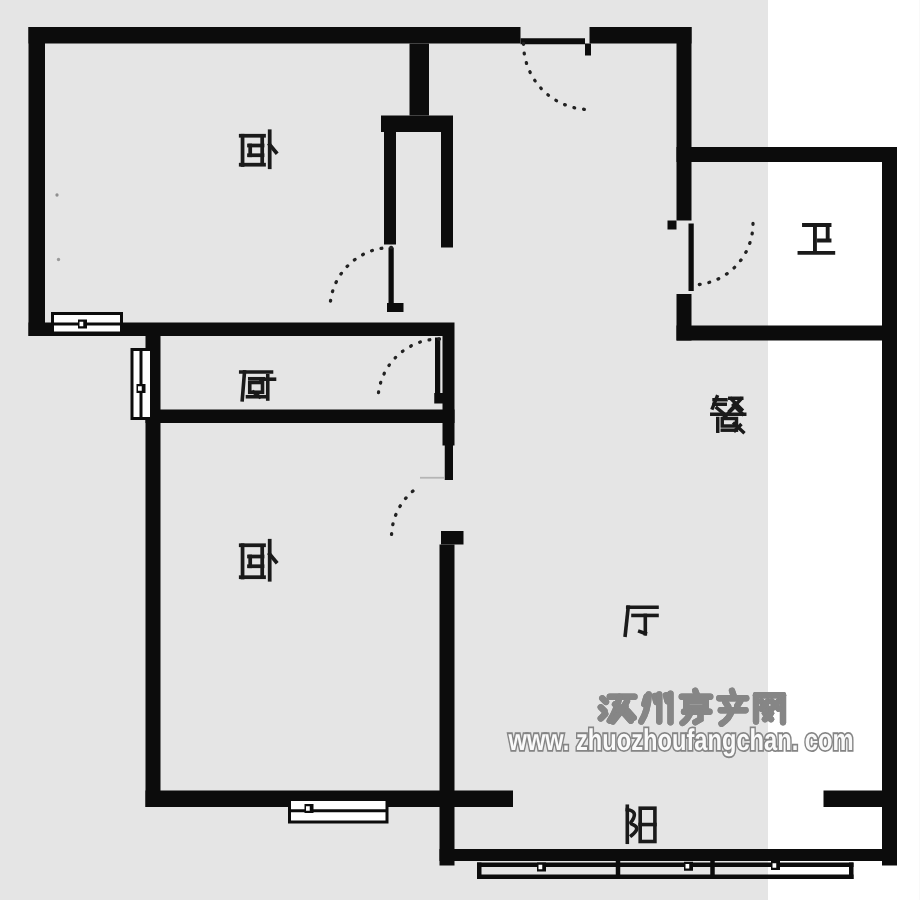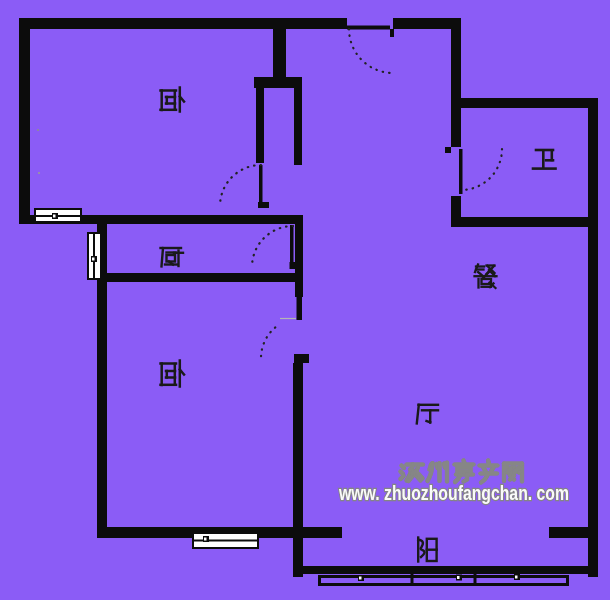--- a/index.html
+++ b/index.html
@@ -1,16 +1,16 @@
 <!DOCTYPE html>
 <html><head>
 <meta charset="utf-8">
 <style>
   html,body{margin:0;padding:0;background:#ffffff;}
-  #plan{position:relative;width:610px;height:600px;background:#8b5cf6;font-family:"Liberation Sans",sans-serif;}
+  #plan{position:relative;width:512px;height:600px;background:#e5e5e5;font-family:"Liberation Sans",sans-serif;}
   svg{position:absolute;left:0;top:0;}
 </style>
 </head>
 <body>
 <div id="plan">
 <svg width="613" height="600" viewBox="0 0 613 600">
 
   <g fill="#0c0c0c" stroke="none">
 
     <rect x="19" y="18" width="328" height="11"></rect>

